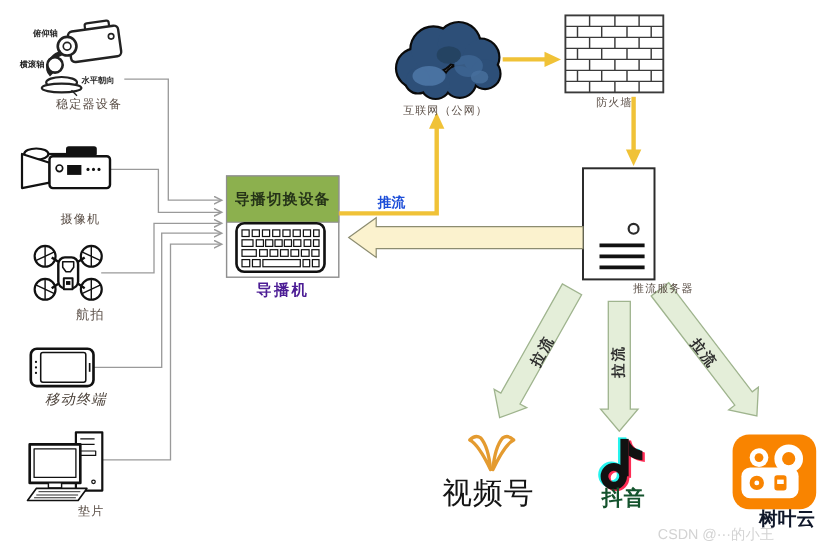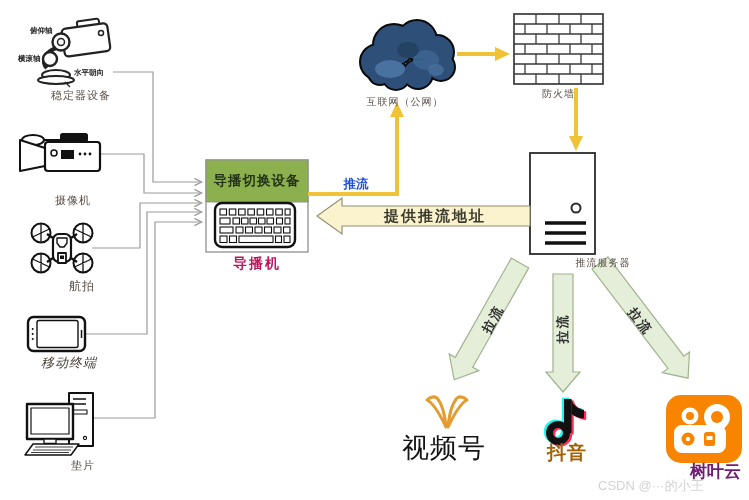--- a/index.html
+++ b/index.html
@@ -6,33 +6,33 @@
   .canvas{position:relative;width:749px;height:500px;background:#ffffff;overflow:hidden;
           font-family:"Liberation Sans",sans-serif;}
   .canvas svg.layer{position:absolute;left:0;top:0;}
   .txt{position:absolute;color:#5b4f47;font-family:"Liberation Serif",serif;text-align:center;line-height:1.15;}
   .tag{position:absolute;font-size:7.5px;font-weight:bold;color:#1c1c1c;font-family:"Liberation Sans",sans-serif;}
   .dev{font-size:11px;letter-spacing:1px;text-align:right;}
   .switcher-label{position:absolute;left:206px;top:160px;width:102px;height:42px;display:flex;
       align-items:center;justify-content:center;font-family:"Liberation Serif",serif;
       font-size:13.5px;font-weight:600;color:#26321а;color:#253318;letter-spacing:1px;}
   .machine-label{position:absolute;left:206px;top:255px;width:102px;text-align:center;
-      font-family:"Liberation Serif",serif;font-size:14px;font-weight:bold;color:#be185d;letter-spacing:2px;}
+      font-family:"Liberation Serif",serif;font-size:14px;font-weight:bold;color:#4c1d95;letter-spacing:2px;}
   .push-label{position:absolute;left:336px;top:176px;width:40px;text-align:center;
       font-family:"Liberation Serif",serif;font-size:12.5px;font-weight:bold;color:#1d4ed8;}
   .provide-label{position:absolute;left:350px;top:207px;width:170px;text-align:center;
       font-family:"Liberation Serif",serif;font-size:15px;font-weight:bold;color:#3b3b2e;letter-spacing:2px;}
   .pull{position:absolute;width:30px;height:15px;text-align:center;font-family:"Liberation Serif",serif;
       font-size:13px;font-weight:bold;color:#2e2e2e;letter-spacing:2px;}
   .net-lbl{font-size:10px;letter-spacing:1px;}
   .plat-shipinhao{position:absolute;left:396px;top:430px;width:96px;text-align:center;
       font-size:27px;color:#141414;font-weight:500;letter-spacing:1px;}
   .plat-douyin{position:absolute;left:539px;top:440px;width:56px;text-align:center;
-      font-size:19px;color:#a16207;font-weight:bold;letter-spacing:1px;}
-  .brand{position:absolute;left:690px;top:460px;font-size:17px;font-weight:bold;color:#701a75;z-index:4;}
+      font-size:19px;color:#14532d;font-weight:bold;letter-spacing:1px;}
+  .brand{position:absolute;left:690px;top:460px;font-size:17px;font-weight:bold;color:#0f172a;z-index:4;}
   .csdn{position:absolute;left:598px;top:477px;width:150px;font-size:13px;color:#d3d3d3;z-index:2;white-space:nowrap;}
   .wm{position:absolute;left:639px;top:451px;width:49px;height:41px;z-index:3;}
   .wm .ai{position:absolute;left:6px;top:1px;color:#ffffff;font-weight:bold;font-size:13px;z-index:2;
       font-family:"Liberation Sans",sans-serif;}
 </style>
 </head>
 <body>
 
 <div class="canvas">
 
@@ -262,21 +262,20 @@
   <div class="txt dev" style="left:25px;top:459px;width:70px;">垫片</div>
 
   <div class="switcher-label">导播切换设备</div>
   <div class="machine-label">导播机</div>
 
   <div class="txt net-lbl" style="left:360px;top:96px;width:90px;">互联网（公网）</div>
   <div class="txt net-lbl" style="left:531px;top:88px;width:55px;">防火墙</div>
   <div class="txt net-lbl" style="left:531px;top:257px;width:64px;margin-left:40px;">推流服务器</div>
 
   <div class="push-label">推流</div>
-  <div class="provide-label">提供推流地址</div>
 
   <div class="pull" style="left:477px;top:311px;transform:rotate(-61deg);">拉流</div>
   <div class="pull" style="left:546px;top:321px;transform:rotate(-90deg);">拉流</div>
   <div class="pull" style="left:626px;top:313px;transform:rotate(52deg);">拉流</div>
 
   <div class="plat-shipinhao">视频号</div>
   <div class="plat-douyin">抖音</div>
 
   <div class="csdn">CSDN @···的小王</div>
   <div class="brand">树叶云</div>

